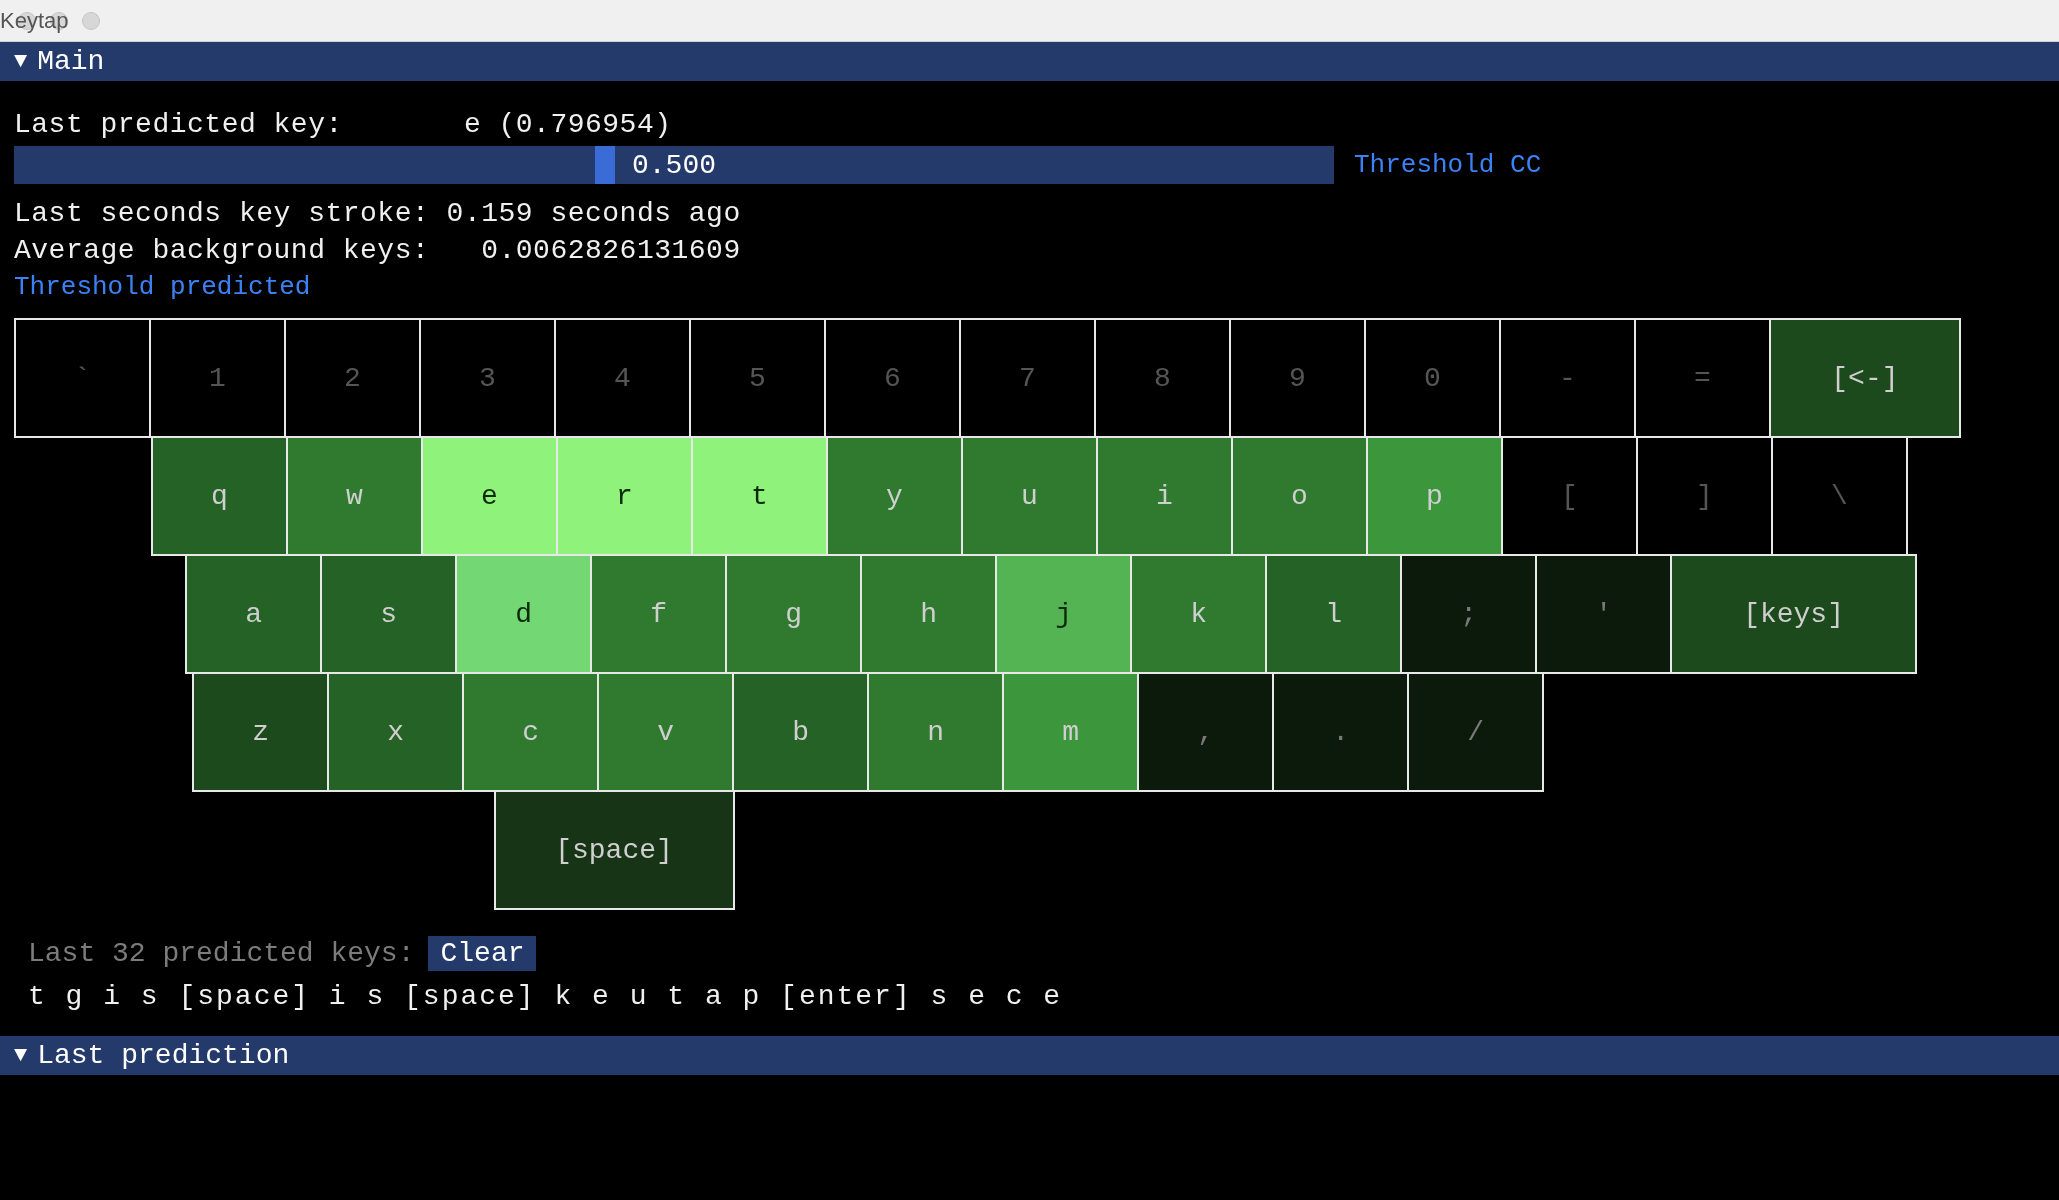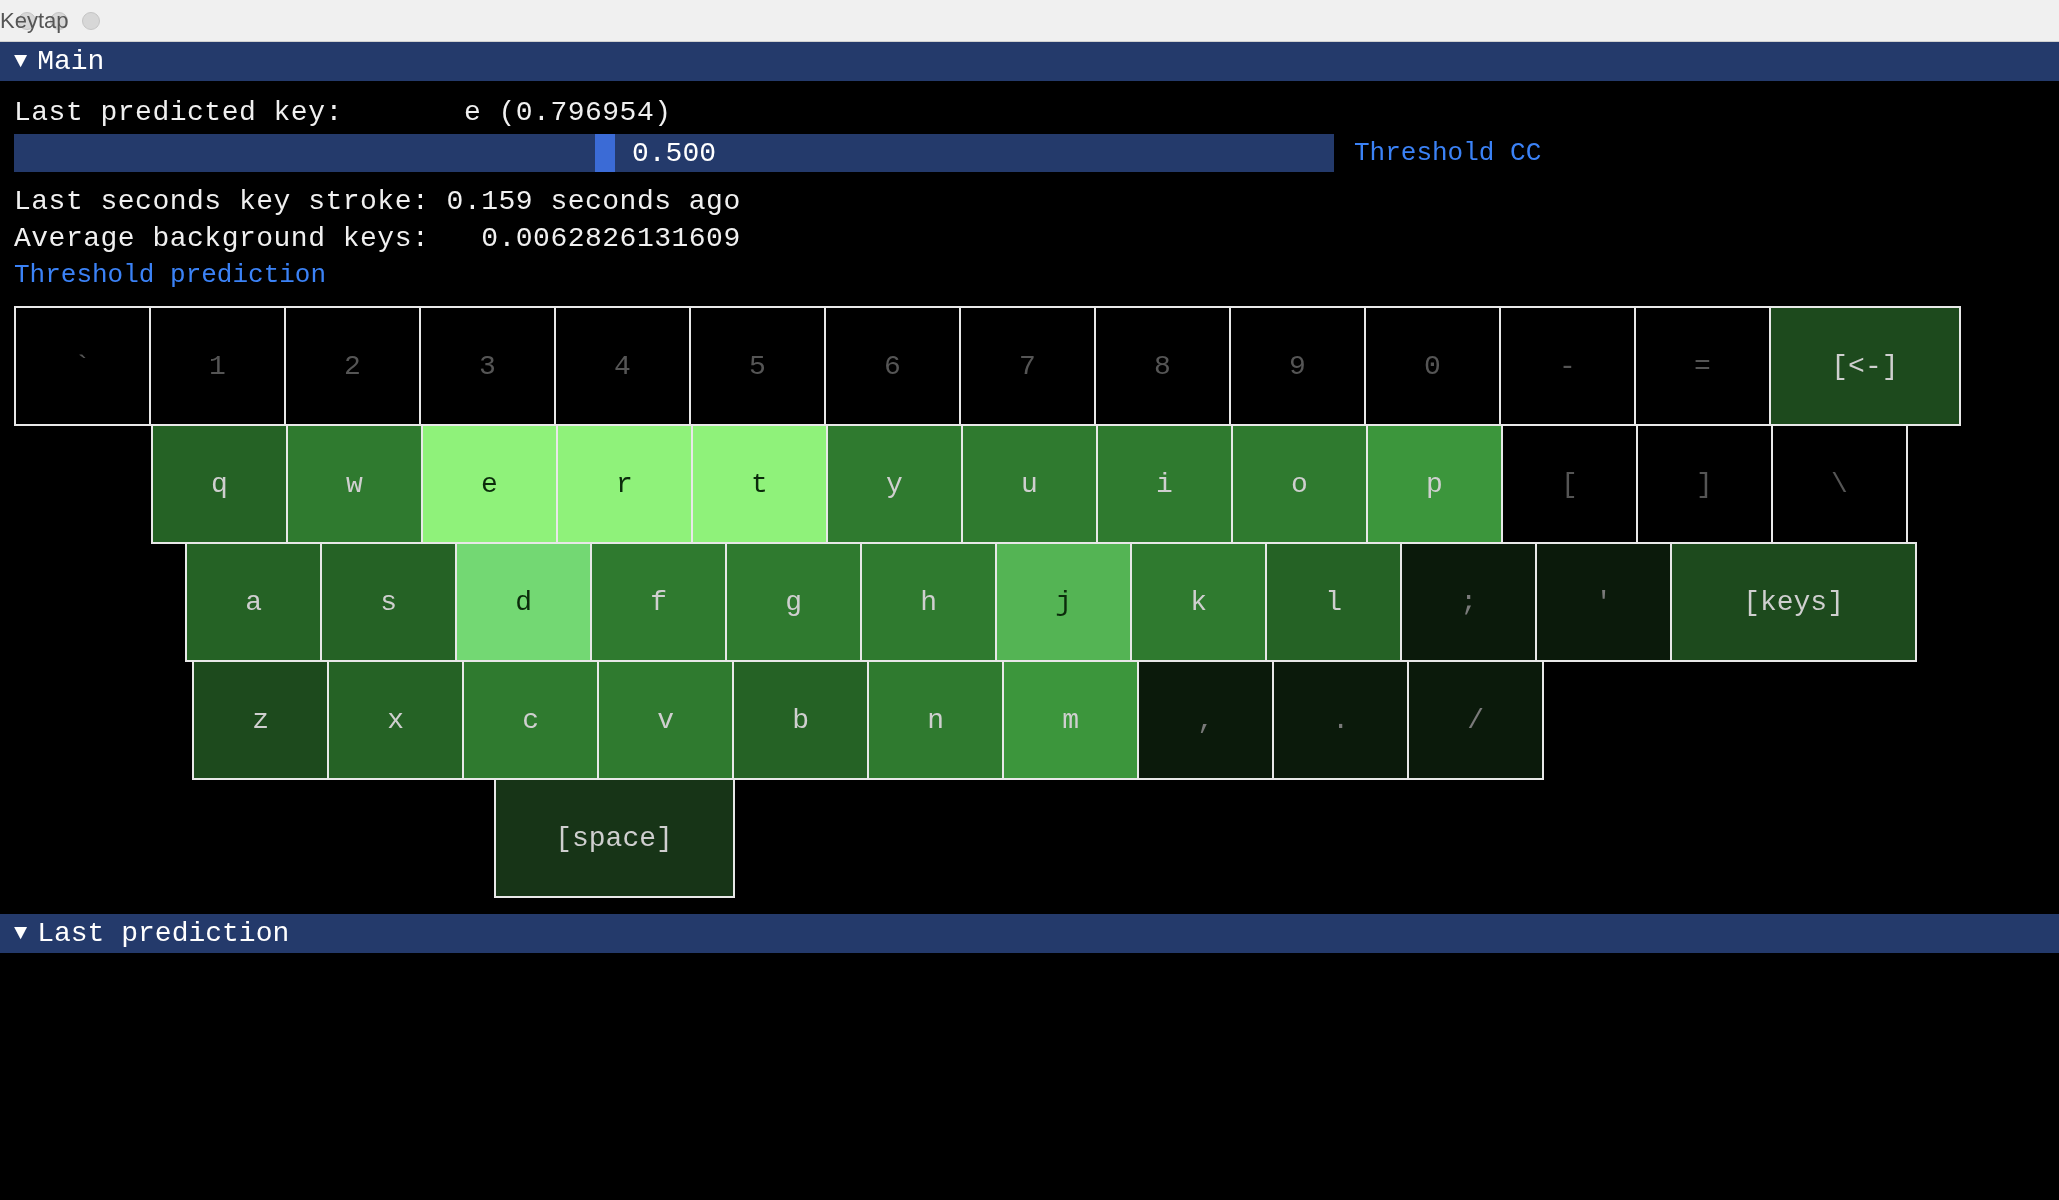--- a/index.html
+++ b/index.html
@@ -51,21 +51,21 @@
     background: #243a6b;
     color: #ffffff;
     padding: 4px 14px;
     font-size: 28px;
     display: flex;
     align-items: center;
     gap: 10px;
   }
   .tri { font-size: 22px; }
   .main-content {
-    padding: 10px 14px 4px 14px;
+    padding: 22px 14px 4px 14px;
   }
   .line { margin: 6px 0; font-size: 28px; letter-spacing: 0.5px; }
   .slider-row {
     display: flex;
     align-items: center;
     gap: 20px;
     margin: 6px 0 14px 0;
   }
   .slider {
     position: relative;
@@ -180,21 +180,21 @@
       <span>Last seconds key stroke:</span>
       <span>0.159 seconds ago</span>
     </div>
     <div class="line">
       <span>Average background keys:</span>
       &nbsp;
       <span>0.0062826131609</span>
     </div>
 
     <div class="slider-row">
-      <span class="slider-label">Threshold prediction</span>
+      <span class="slider-label">Threshold predicted</span>
     </div>
 
     <div class="keyboard" id="keyboard">
         <div class="krow" style="margin-left: 0px;">
           <div class="key h0" style="width: 137px; height: 120px;">`</div>
           <div class="key h0" style="width: 137px; height: 120px;">1</div>
           <div class="key h0" style="width: 137px; height: 120px;">2</div>
           <div class="key h0" style="width: 137px; height: 120px;">3</div>
           <div class="key h0" style="width: 137px; height: 120px;">4</div>
           <div class="key h0" style="width: 137px; height: 120px;">5</div>
@@ -246,20 +246,27 @@
           <div class="key h6" style="width: 137px; height: 120px;">m</div>
           <div class="key h1" style="width: 137px; height: 120px;">,</div>
           <div class="key h1" style="width: 137px; height: 120px;">.</div>
           <div class="key h1" style="width: 137px; height: 120px;">/</div>
         </div>
         <div class="krow" style="margin-left: 479.5px; margin-top: -2px;">
           <div class="key h2" style="width: 241px; height: 120px;">[space]</div>
         </div>
       </div>
 
+    <div class="footer">
+      <div class="footer-line">
+        <span class="dim">Last 32 predicted keys:</span>
+        <button class="btn">Clear</button>
+      </div>
+      <div class="pred-str">t g i s [space] i s [space] k e u t a p [enter] s e c e</div>
+    </div>
 
   </div>
 
   <div class="last-pred-header">
     <span class="tri">▼</span>
     <span>Last prediction</span>
   </div>
 
 </div>
 

